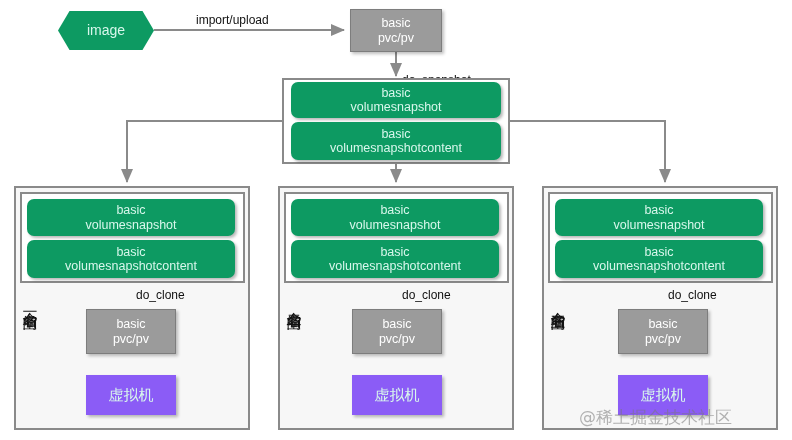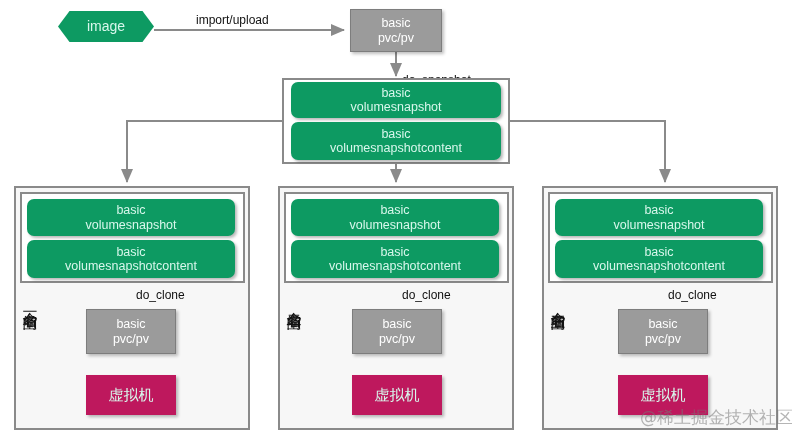--- a/index.html
+++ b/index.html
@@ -30,21 +30,21 @@
   
   .pvc{
     background:#9b9b9b;
     color:#ffffff;
     border:1px solid #7d7d7d;
     font-size:12.5px;
     box-shadow:2px 2px 3px rgba(0,0,0,0.25);
   }
   
   .vm{
-    background:#be185d;
+    background:#8b5cf6;
     color:#d8f7ec;
     font-size:15px;
     box-shadow:2px 2px 3px rgba(0,0,0,0.28);
   }
   
   .hex{
     background:#0d9a62;
     color:#d8f7ec;
     font-size:14px;
     clip-path:polygon(12% 0%,88% 0%,100% 50%,88% 100%,12% 100%,0% 50%);
@@ -113,21 +113,21 @@
     <line x1="130" y1="283" x2="130" y2="307" stroke="#8a8a8a" stroke-width="2" marker-end="url(#arrow)"></line>
     <line x1="130" y1="356" x2="130" y2="373" stroke="#8a8a8a" stroke-width="2" marker-end="url(#arrow)"></line>
 
     <line x1="396" y1="283" x2="396" y2="307" stroke="#8a8a8a" stroke-width="2" marker-end="url(#arrow)"></line>
     <line x1="396" y1="356" x2="396" y2="373" stroke="#8a8a8a" stroke-width="2" marker-end="url(#arrow)"></line>
 
     <line x1="662" y1="283" x2="662" y2="307" stroke="#8a8a8a" stroke-width="2" marker-end="url(#arrow)"></line>
     <line x1="662" y1="356" x2="662" y2="373" stroke="#8a8a8a" stroke-width="2" marker-end="url(#arrow)"></line>
   </svg>
 
-  <div class="node hex" style="left:58px;top:11px;width:96px;height:31px;">
+  <div class="node hex" style="left:58px;top:11px;width:96px;height:39px;">
     <span>image</span>
   </div>
 
   <div class="edgelabel" style="left:196px;top:13px;">import/upload</div>
 
   <div class="node pvc" style="left:350px;top:9px;width:92px;height:43px;">basic
 pvc/pv</div>
 
   <div class="edgelabel" style="left:402px;top:73px;">do_snapshot</div>
 
@@ -166,15 +166,15 @@
   <div class="group" style="left:548px;top:192px;width:225px;height:91px;background:#ffffff;"></div>
   <div class="node snap" style="left:555px;top:199px;width:208px;height:37px;">basic
 volumesnapshot</div>
   <div class="node snap" style="left:555px;top:240px;width:208px;height:38px;">basic
 volumesnapshotcontent</div>
   <div class="edgelabel" style="left:668px;top:288px;">do_clone</div>
   <div class="node pvc" style="left:618px;top:309px;width:90px;height:45px;">basic
 pvc/pv</div>
   <div class="node vm" style="left:618px;top:375px;width:90px;height:40px;">虚拟机</div>
 
-  <div class="watermark" style="left:640px;top:406px;">@稀土掘金技术社区</div>
+  <div class="watermark" style="left:579px;top:406px;">@稀土掘金技术社区</div>
 
 </div>
 
 </body></html>

